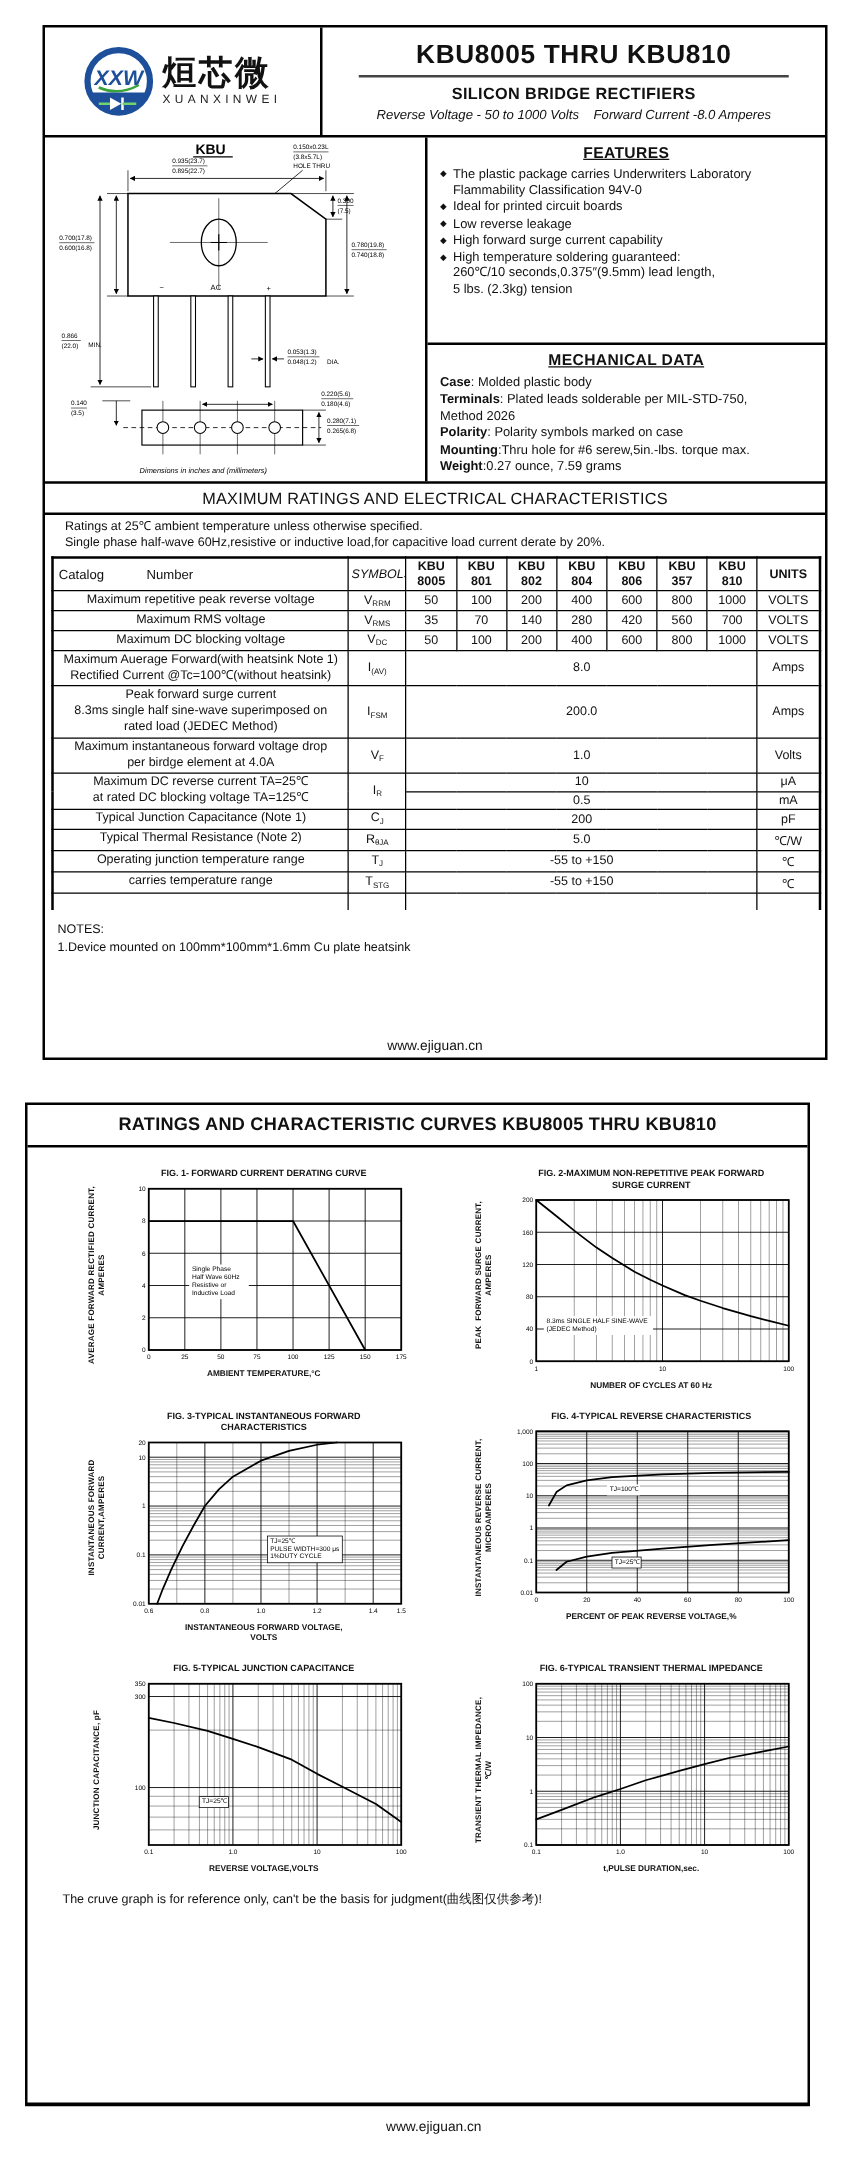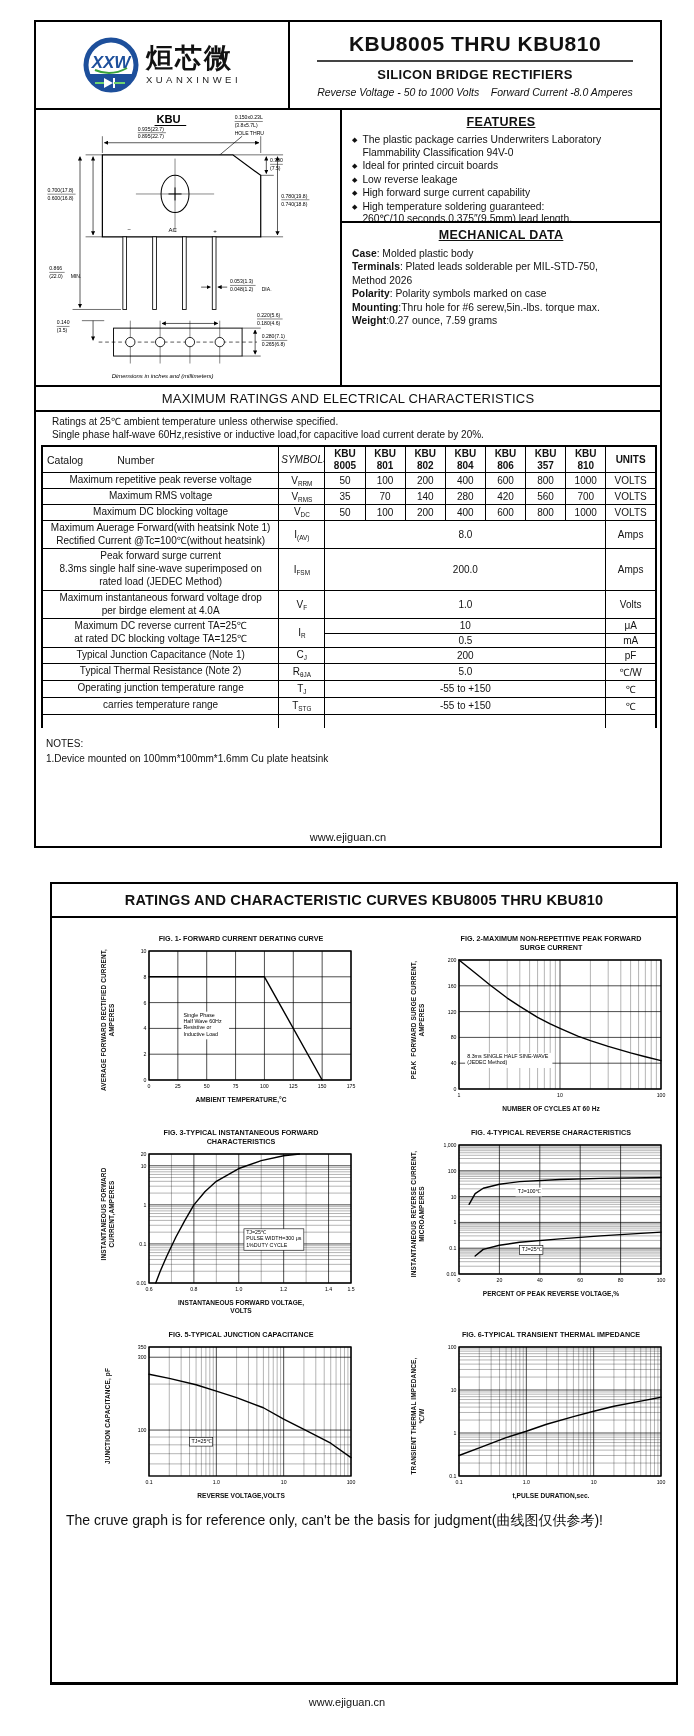--- a/index.html
+++ b/index.html
@@ -1,35 +1,35 @@
 <!DOCTYPE html>
 <html><head>
 <meta charset="utf-8">
 <style>
   *{box-sizing:border-box;margin:0;padding:0}
   body{background:#fff;font-family:"Liberation Sans",sans-serif;color:#111}
   .sheet{position:relative;width:694px;height:1736px;background:#fff;overflow:hidden}
   .pagebox{position:absolute;border:2px solid #000;background:#fff}
   .page1{left:34px;top:20px;width:628px;height:828px}
-  .page2{left:50px;top:882px;width:628px;height:803px;border-bottom-width:3px}
+  .page2{left:20px;top:882px;width:628px;height:803px;border-bottom-width:3px}
   
   .p1hdr{display:flex;height:88px;border-bottom:2px solid #000}
-  .logocell{width:252px;display:flex;align-items:center;justify-content:center;gap:7px}
+  .logocell{width:220px;display:flex;align-items:center;justify-content:center;gap:7px}
   .logotext .cn{font-size:27px;font-weight:bold;letter-spacing:2px;line-height:1}
   .logotext .en{font-size:9.5px;letter-spacing:3.5px;color:#222;margin-top:2px}
   .titlecell{flex:1;border-left:2px solid #000;display:flex;flex-direction:column;align-items:center;justify-content:center;padding:4px 6px}
   .ptitle{font-size:21px;font-weight:bold;letter-spacing:.5px}
   .trule{width:88%;border-top:2px solid #444;margin:4px 0 5px}
   .subtitle{font-size:13px;font-weight:bold;letter-spacing:.3px}
   .tagline{font-size:10.5px;font-style:italic;margin-top:4px;white-space:pre}
   
   .mid{display:flex;height:277px;border-bottom:2px solid #000}
   .pkgcell{width:306px;border-right:2px solid #000;position:relative;padding:2px}
   .rightcol{flex:1;display:flex;flex-direction:column}
-  .featbox{height:113px;border-bottom:2px solid #000;padding:5px 10px 18px;overflow:hidden}
+  .featbox{height:166px;border-bottom:2px solid #000;padding:5px 10px 18px;overflow:hidden}
   .mechbox{flex:1;padding:5px 10px 0;overflow:hidden}
   .secttitle{font-weight:bold;font-size:12.5px;text-align:center;text-decoration:underline;margin-bottom:5px;letter-spacing:.3px}
   .feat-item{display:flex;font-size:10.3px;line-height:1.22;margin-bottom:1px}
   .bullet{font-size:7px;margin:2px 5px 0 0}
   .ftext{white-space:pre-line}
   .mech-line{font-size:10.3px;line-height:1.3}
   .mech-line b{font-weight:bold}
   
   .banner{border-bottom:2px solid #000;font-weight:normal;font-size:13px;text-align:center;padding:4px 0;letter-spacing:.2px}
   .rnotes{font-size:10px;line-height:1.32;padding:3px 16px 2px}
@@ -55,21 +55,21 @@
   .figtitle{font-size:7.2px;font-weight:bold;text-align:center;white-space:pre-line;line-height:1.25;margin-bottom:2px;min-height:9px}
   .xlab{font-size:6.6px;font-weight:bold;text-align:center;white-space:pre-line;margin-top:1px;line-height:1.3}
   .plot svg{display:block}
   svg text{font-family:"Liberation Sans",sans-serif}
   .tk{font-size:5.2px}
   .an{font-size:5.3px}
   .dm{font-size:5.5px}
   .mk{font-size:6.5px}
   .kbu{font-size:12px;font-weight:bold}
   .cap{font-size:6.4px;font-style:italic}
-  .disclaimer{font-size:14px;padding:10px 0 0 14px}
+  .disclaimer{font-size:10px;padding:10px 0 0 28px}
   .p2footer{position:absolute;top:1696px;left:0;width:694px;text-align:center;font-size:11px}
   
   .logomark{width:56px;height:56px;flex:none}
 </style>
 </head>
 <body>
 
 <div class="sheet">
 
   <div class="pagebox page1">

